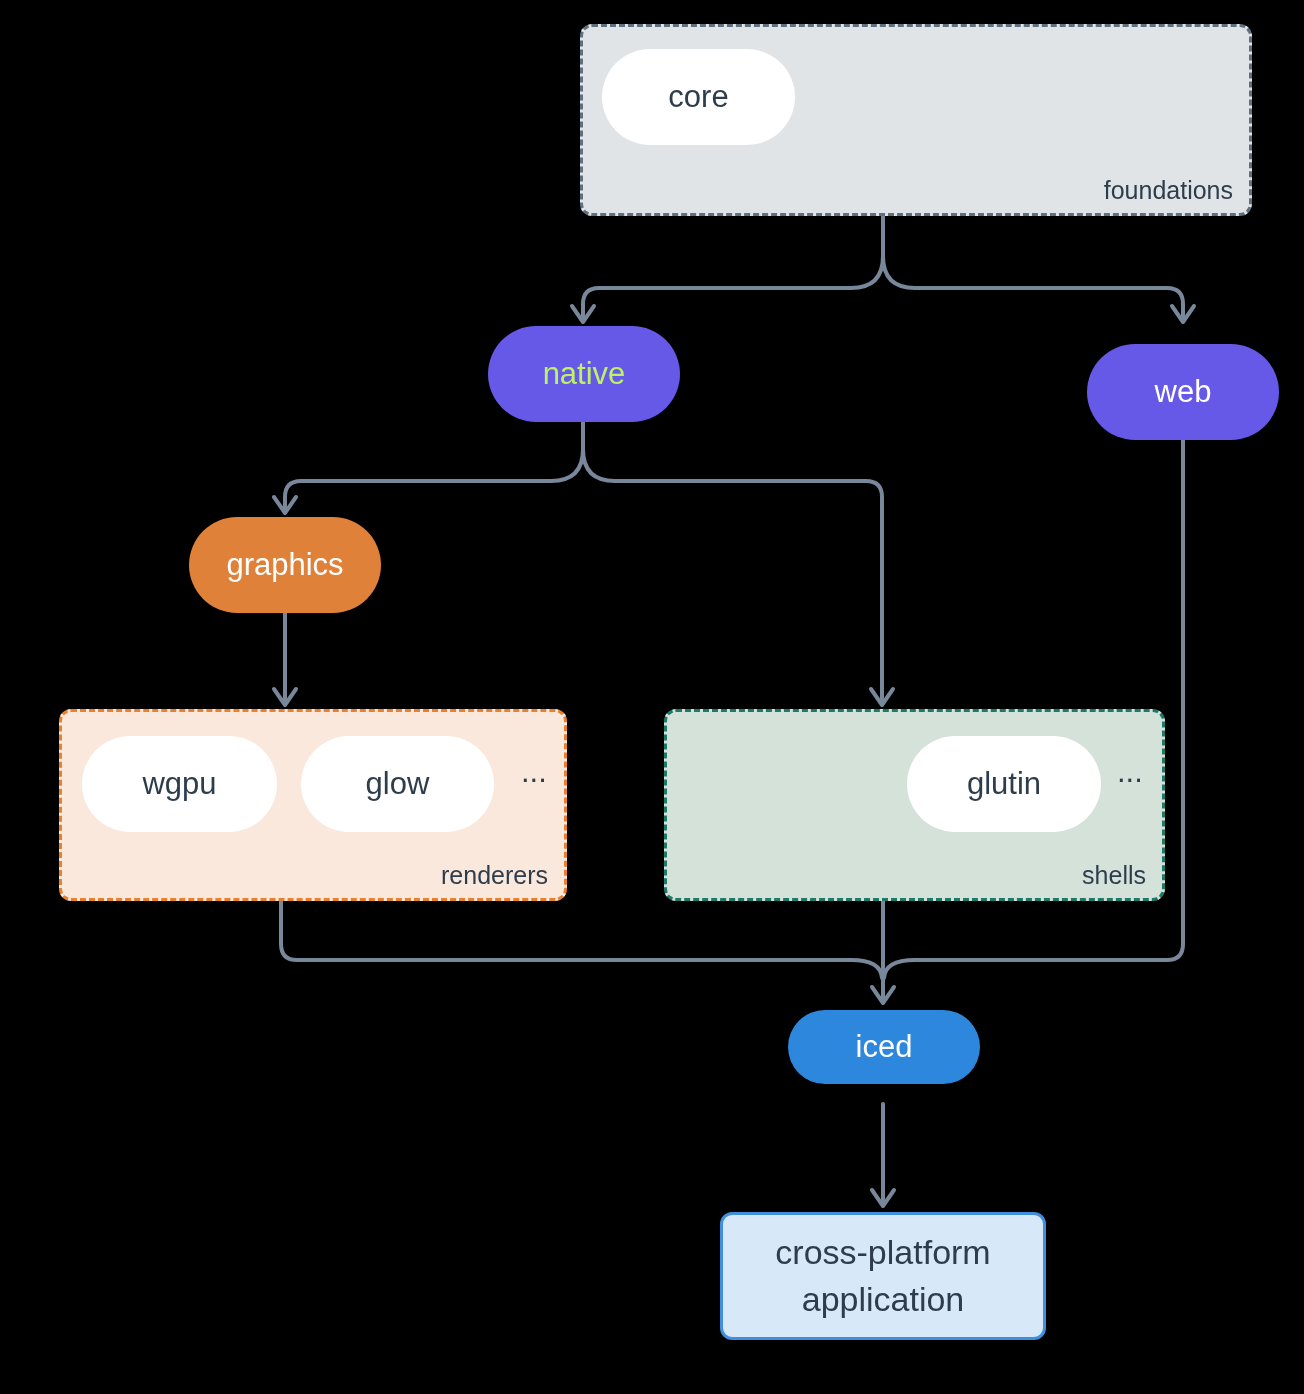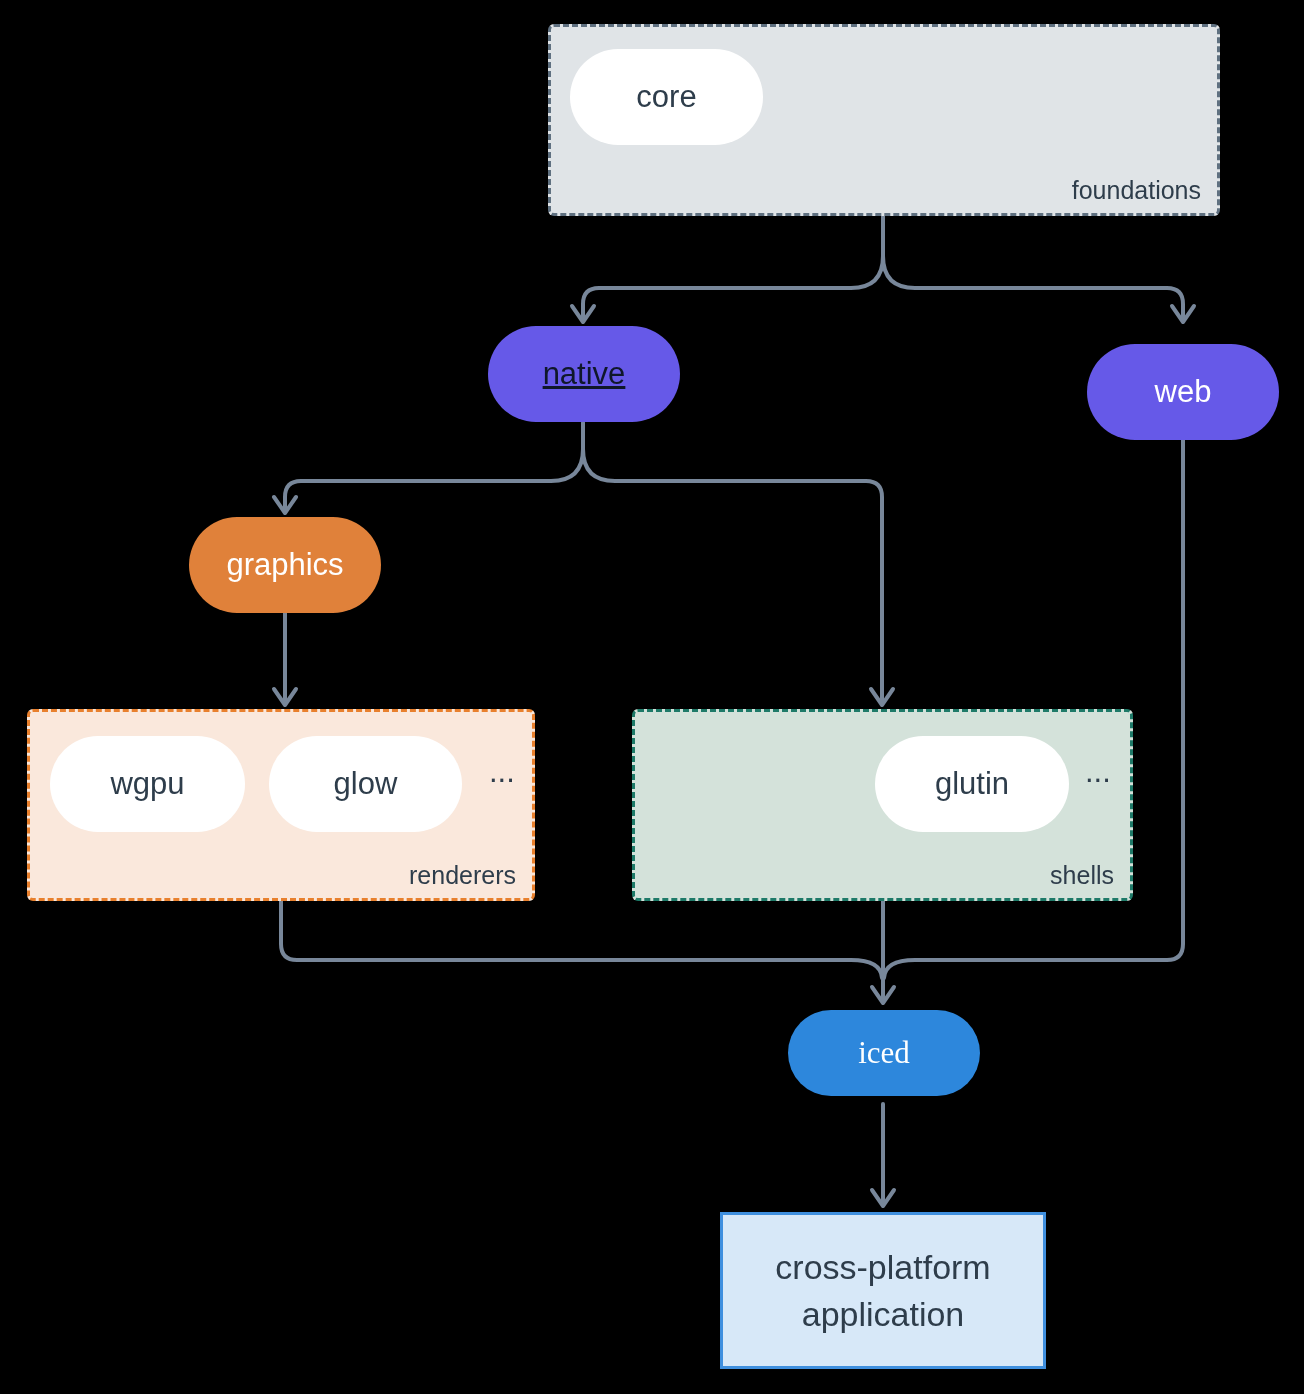--- a/index.html
+++ b/index.html
@@ -22,21 +22,22 @@
   svg.edges path {
     stroke: var(--line);
     stroke-width: 4;
     fill: none;
     stroke-linecap: round;
     stroke-linejoin: round;
   }
   .group {
     position: absolute;
     box-sizing: border-box;
-    border-radius: 6px;
+    border-radius: 12px;
+    margin-left: 32px;
   }
   .box-foundations {
     left: 548px; top: 24px; width: 672px; height: 192px;
     background: var(--foundations-fill);
     border: 3px dashed var(--foundations-border);
   }
   .box-renderers {
     left: 27px; top: 709px; width: 508px; height: 192px;
     background: var(--renderers-fill);
     border: 3px dashed var(--renderers-border);
@@ -65,40 +66,40 @@
   }
   
   .pill-core    { left: 19px;  top: 22px; width: 193px; }
   .pill-futures { left: 236px; top: 22px; width: 193px; }
   .pill-style   { left: 453px; top: 22px; width: 193px; }
   .pill-wgpu    { left: 20px;  top: 24px; width: 195px; }
   .pill-glow    { left: 239px; top: 24px; width: 193px; }
   .pill-winit   { left: 19px;  top: 24px; width: 197px; }
   .pill-glutin  { left: 240px; top: 24px; width: 194px; }
   
-  .pill-native   { left: 488px;  top: 326px;  width: 192px; background: var(--purple); color: #0f172a; text-decoration: underline; }
+  .pill-native   { left: 488px;  top: 326px;  width: 192px; background: var(--purple); color: #bef264; }
   .pill-web      { left: 1087px; top: 344px;  width: 192px; background: var(--purple); color: #ffffff; }
   .pill-graphics { left: 189px;  top: 517px;  width: 192px; background: var(--orange); color: #ffffff; }
-  .pill-iced     { left: 788px;  top: 1010px; width: 192px; height: 86px; border-radius: 47px; background: var(--blue); color: #ffffff; font-family: Liberation Serif, serif; }
+  .pill-iced     { left: 788px;  top: 1010px; width: 192px; height: 74px; border-radius: 47px; background: var(--blue); color: #ffffff; }
   .dots {
     position: absolute;
     font-size: 31px;
     line-height: 31px;
     color: var(--ink);
   }
   .dots-renderers { left: 459px; top: 44px; }
   .dots-shells    { left: 450px; top: 44px; }
   .app-box {
     position: absolute;
     left: 720px; top: 1212px;
-    width: 326px; height: 157px;
+    width: 326px; height: 128px;
     box-sizing: border-box;
     background: var(--app-fill);
     border: 3px solid var(--app-border);
-    border-radius: 0;
+    border-radius: 12px;
     display: flex;
     align-items: center;
     justify-content: center;
     text-align: center;
     padding: 0 28px;
     font-size: 34px;
     line-height: 1.38;
     color: var(--ink);
   }
 </style>

